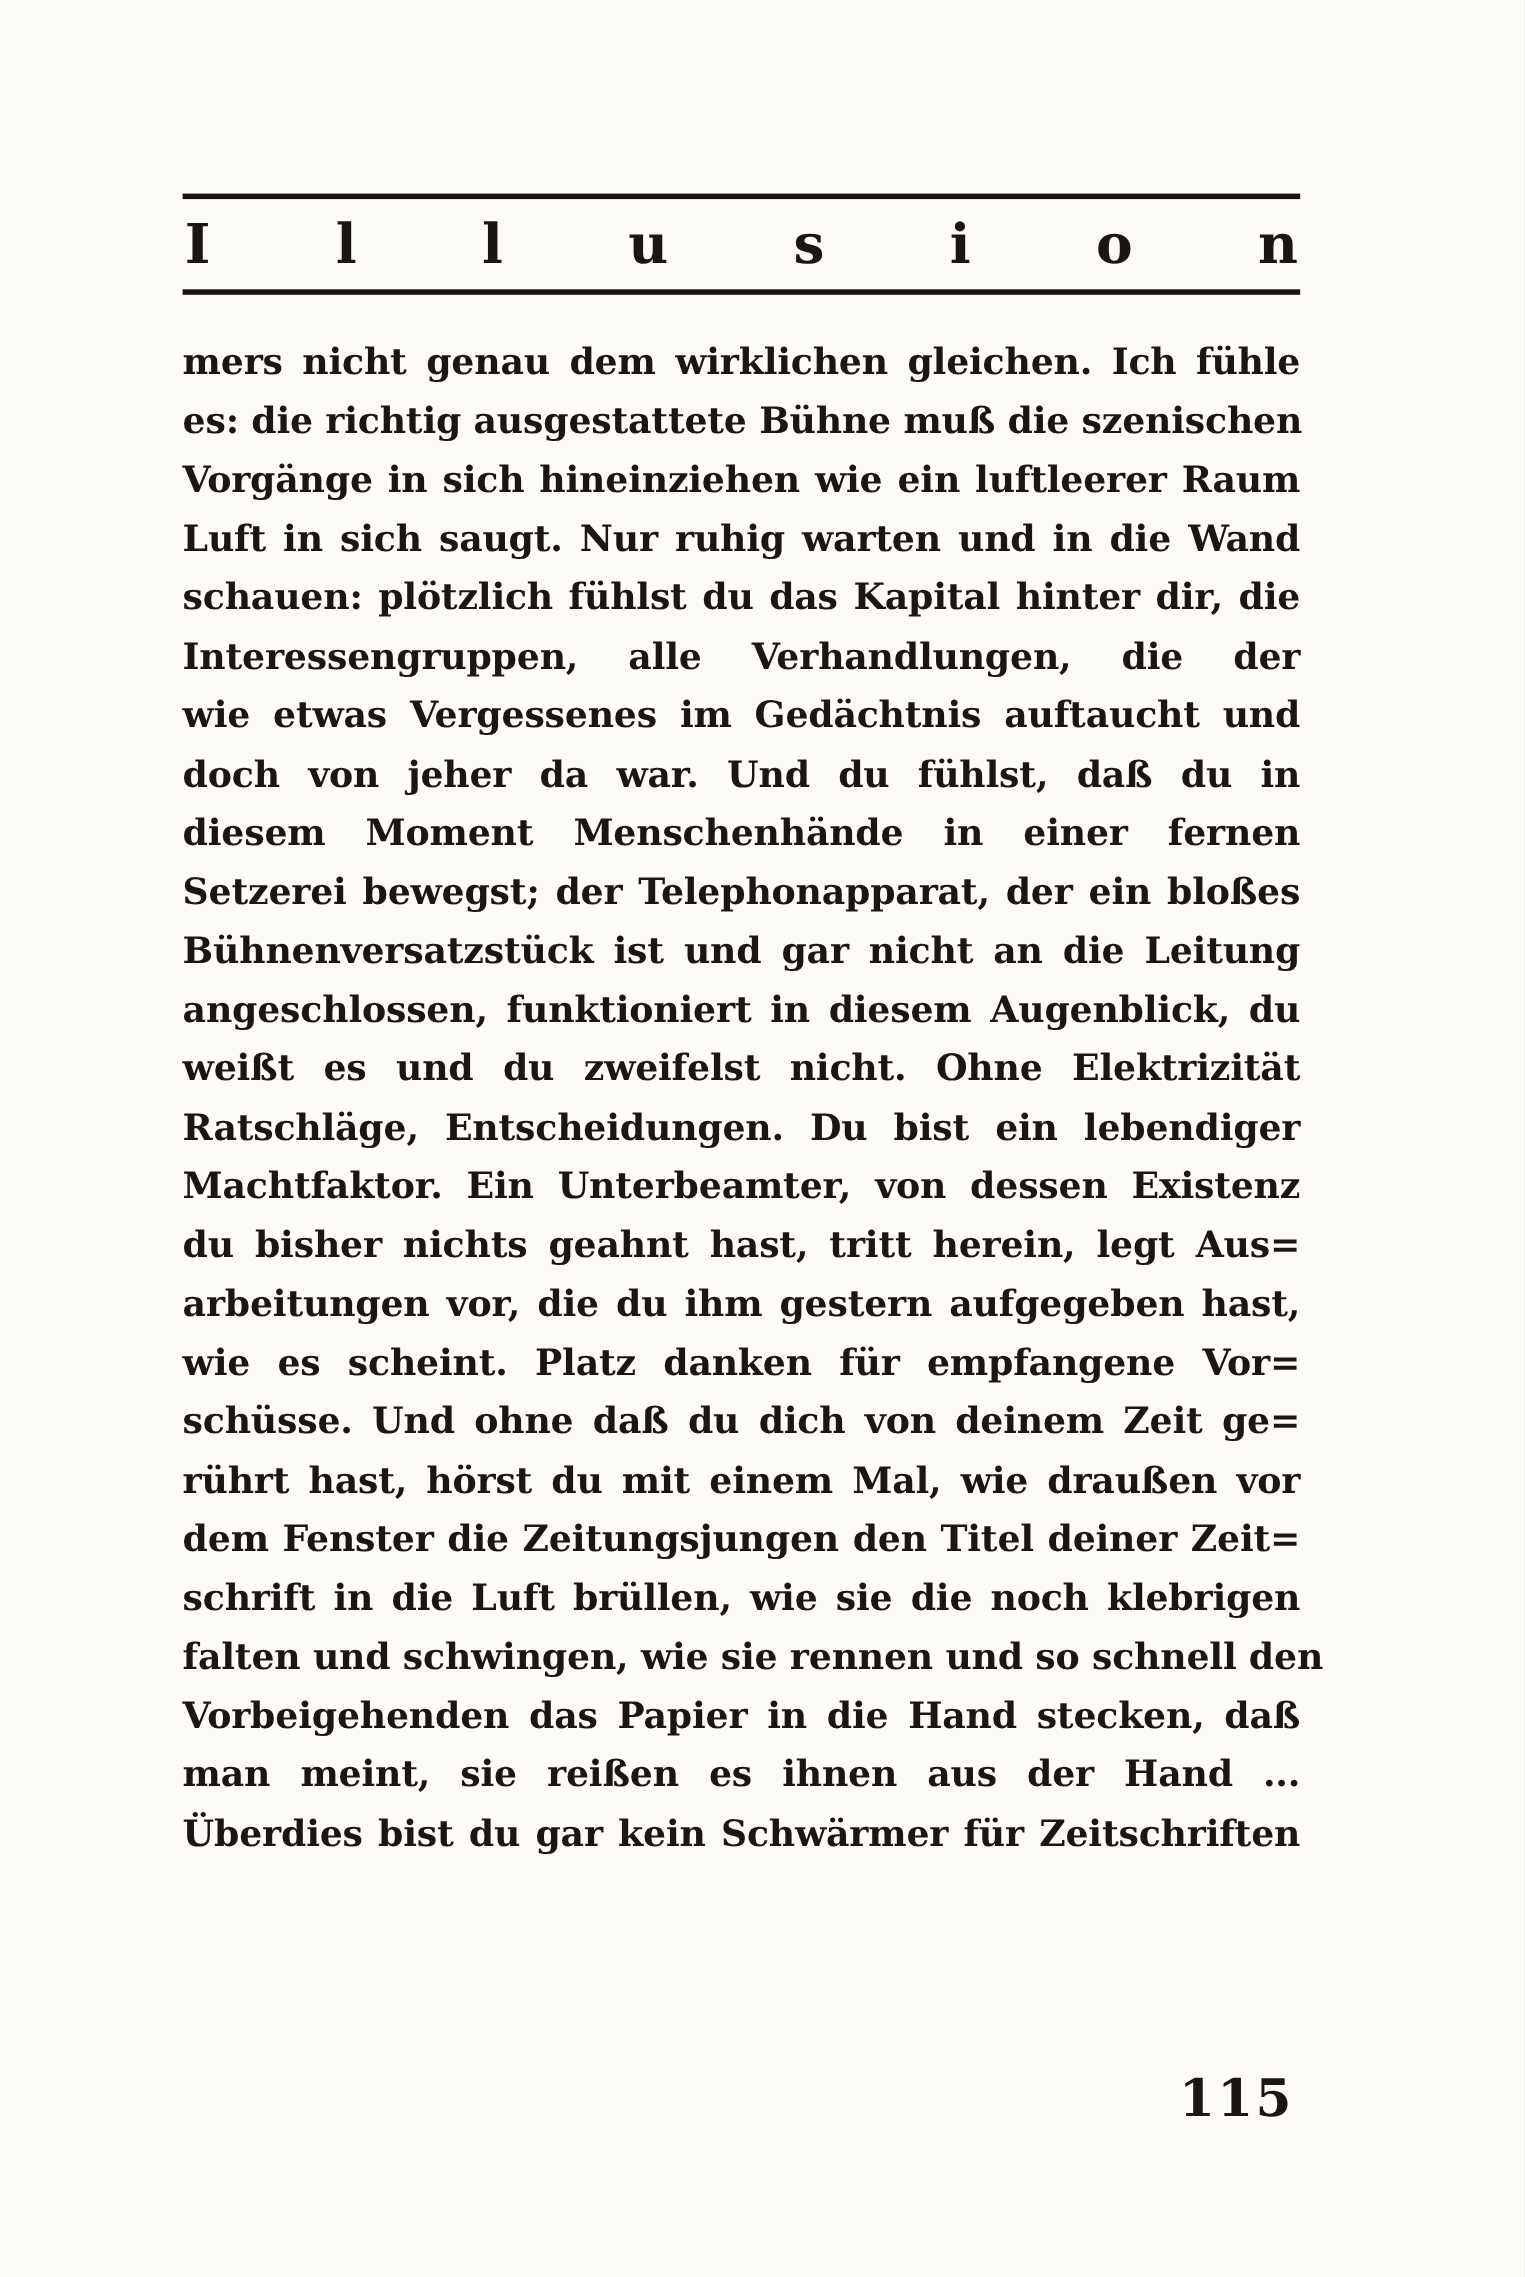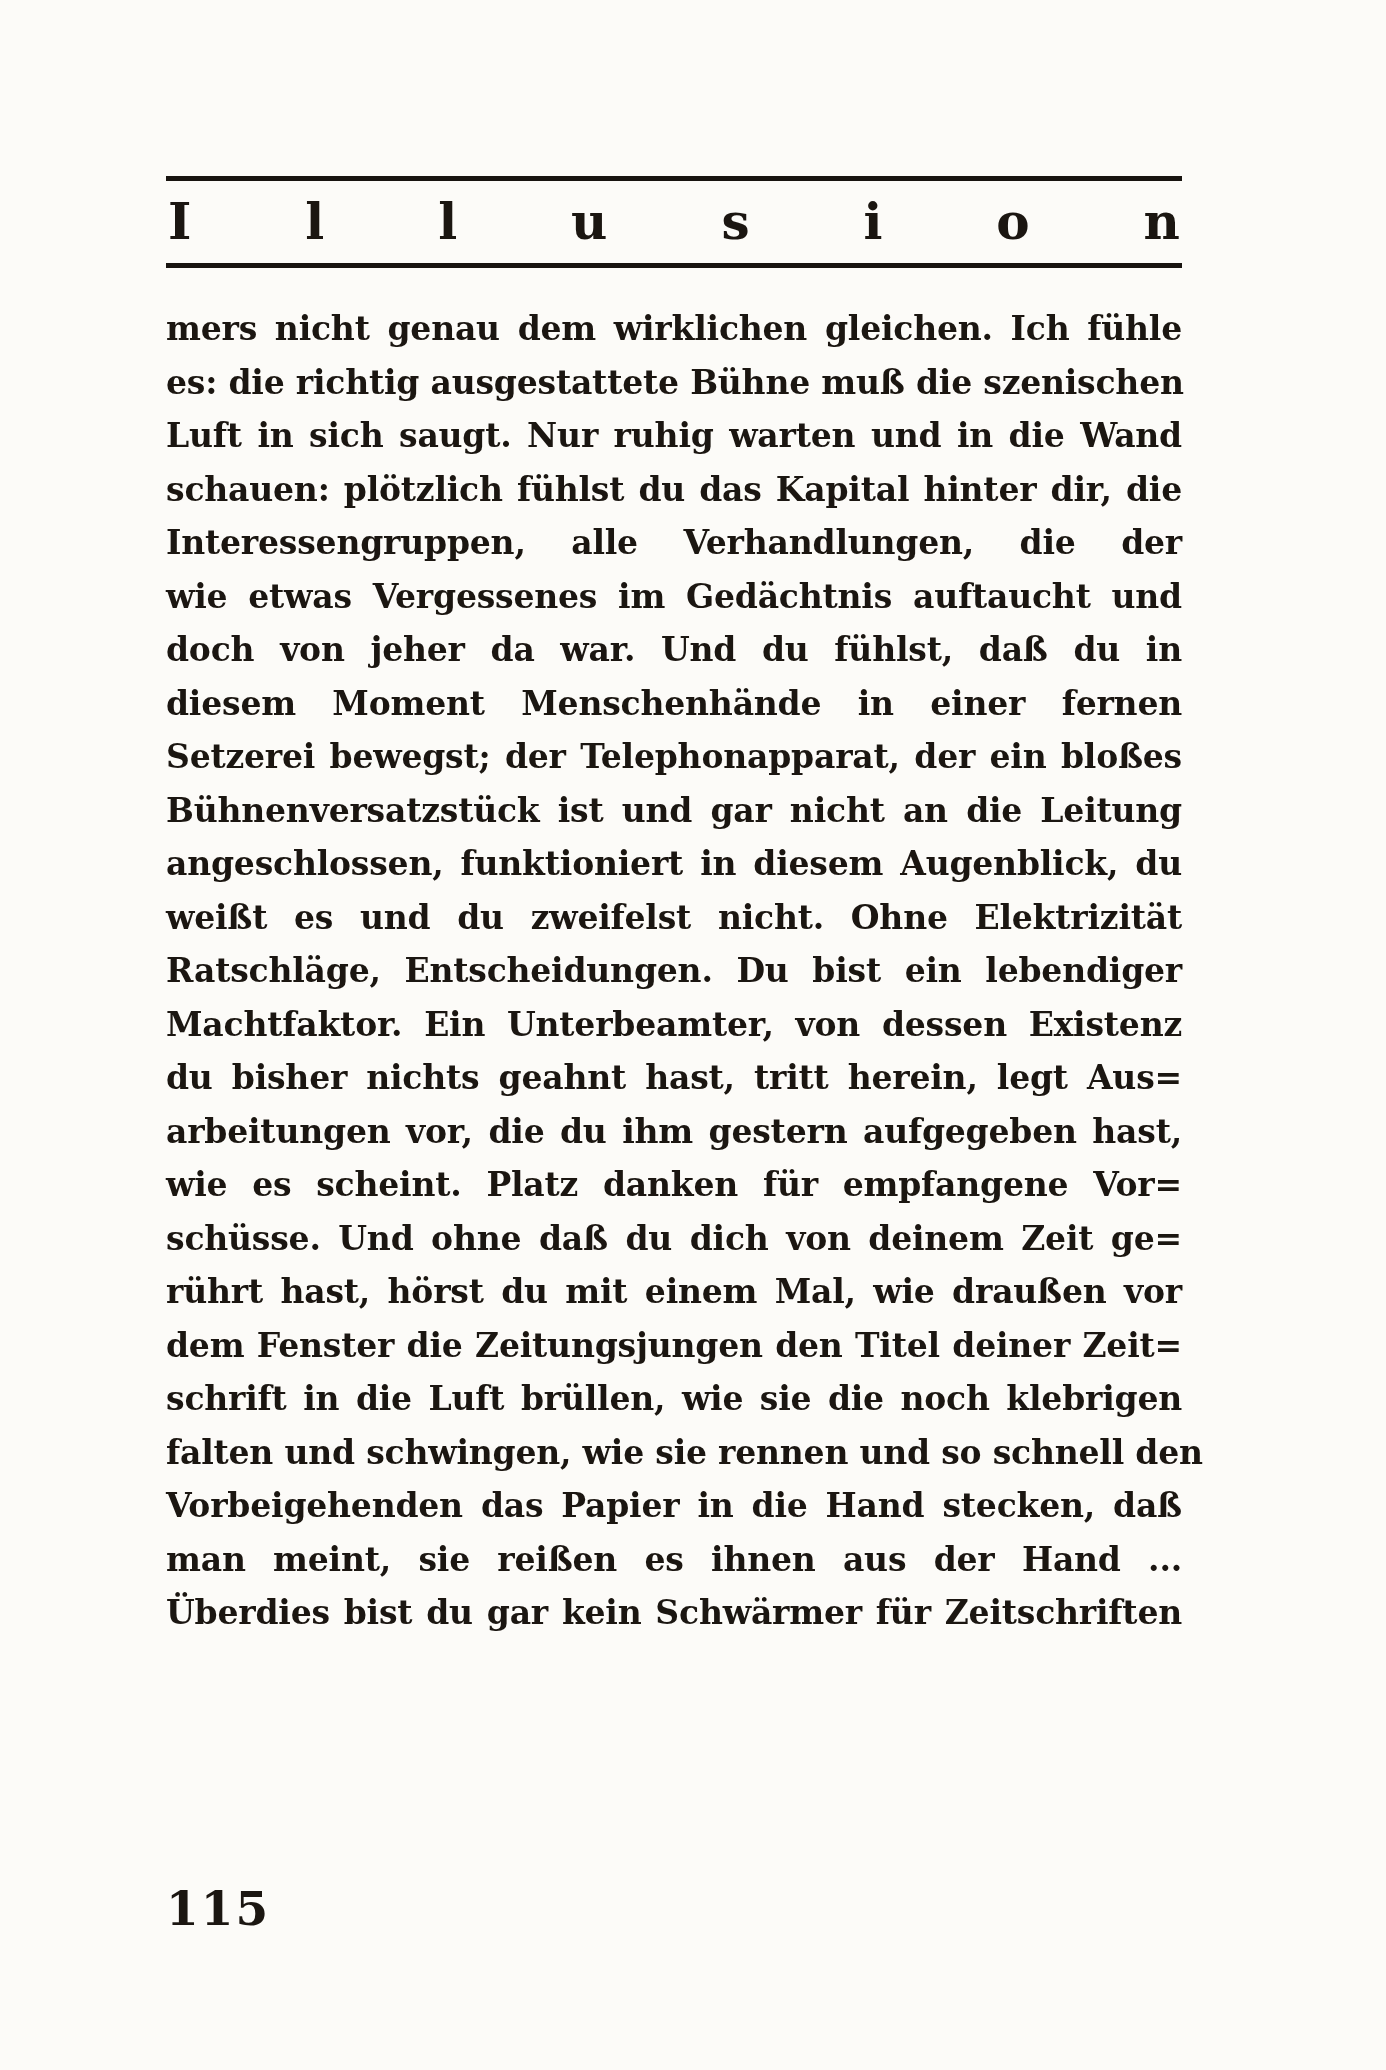--- a/index.html
+++ b/index.html
@@ -61,21 +61,21 @@
     white-space: nowrap;
     height: 53.5px;
     overflow: visible;
   }
   
   .page-number {
     position: absolute;
     left: 166px;
     top: 1882px;
     width: 1010px;
-    text-align: left;
+    text-align: right;
     font-weight: bold;
     font-size: 47px;
     line-height: 54px;
     letter-spacing: 2px;
   }
 </style>
 </head>
 <body>
 
 <div class="page">
@@ -91,20 +91,21 @@
       <span>i</span>
       <span>o</span>
       <span>n</span>
     </div>
 
   <div class="rule rule-bottom"></div>
 
   <div class="body-text">
       <div class="line">mers nicht genau dem wirklichen gleichen. Ich fühle</div>
       <div class="line">es: die richtig ausgestattete Bühne muß die szenischen</div>
+      <div class="line">Vorgänge in sich hineinziehen wie ein luftleerer Raum</div>
       <div class="line">Luft in sich saugt. Nur ruhig warten und in die Wand</div>
       <div class="line">schauen: plötzlich fühlst du das Kapital hinter dir, die</div>
       <div class="line">Interessengruppen, alle Verhandlungen, die der</div>
       <div class="line">wie etwas Vergessenes im Gedächtnis auftaucht und</div>
       <div class="line">doch von jeher da war. Und du fühlst, daß du in</div>
       <div class="line">diesem Moment Menschenhände in einer fernen</div>
       <div class="line">Setzerei bewegst; der Telephonapparat, der ein bloßes</div>
       <div class="line">Bühnenversatzstück ist und gar nicht an die Leitung</div>
       <div class="line">angeschlossen, funktioniert in diesem Augenblick, du</div>
       <div class="line">weißt es und du zweifelst nicht. Ohne Elektrizität</div>

